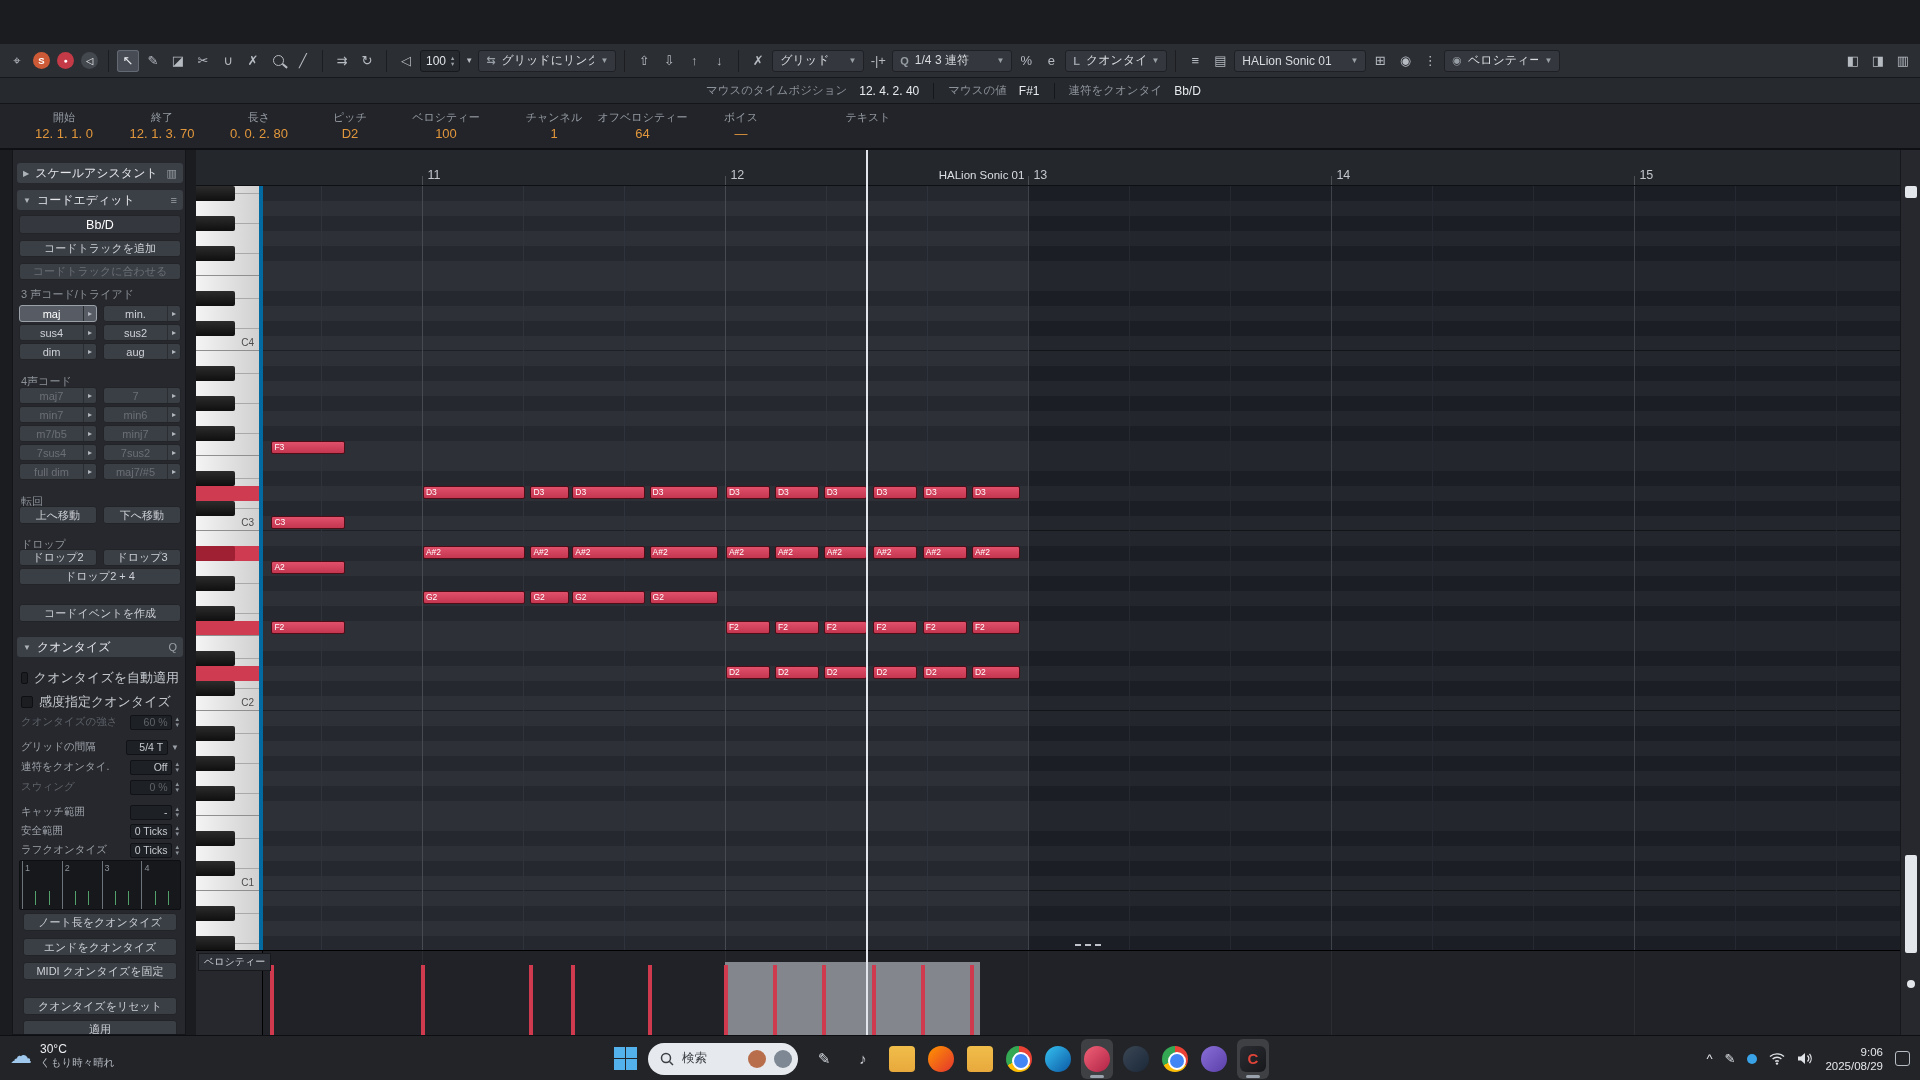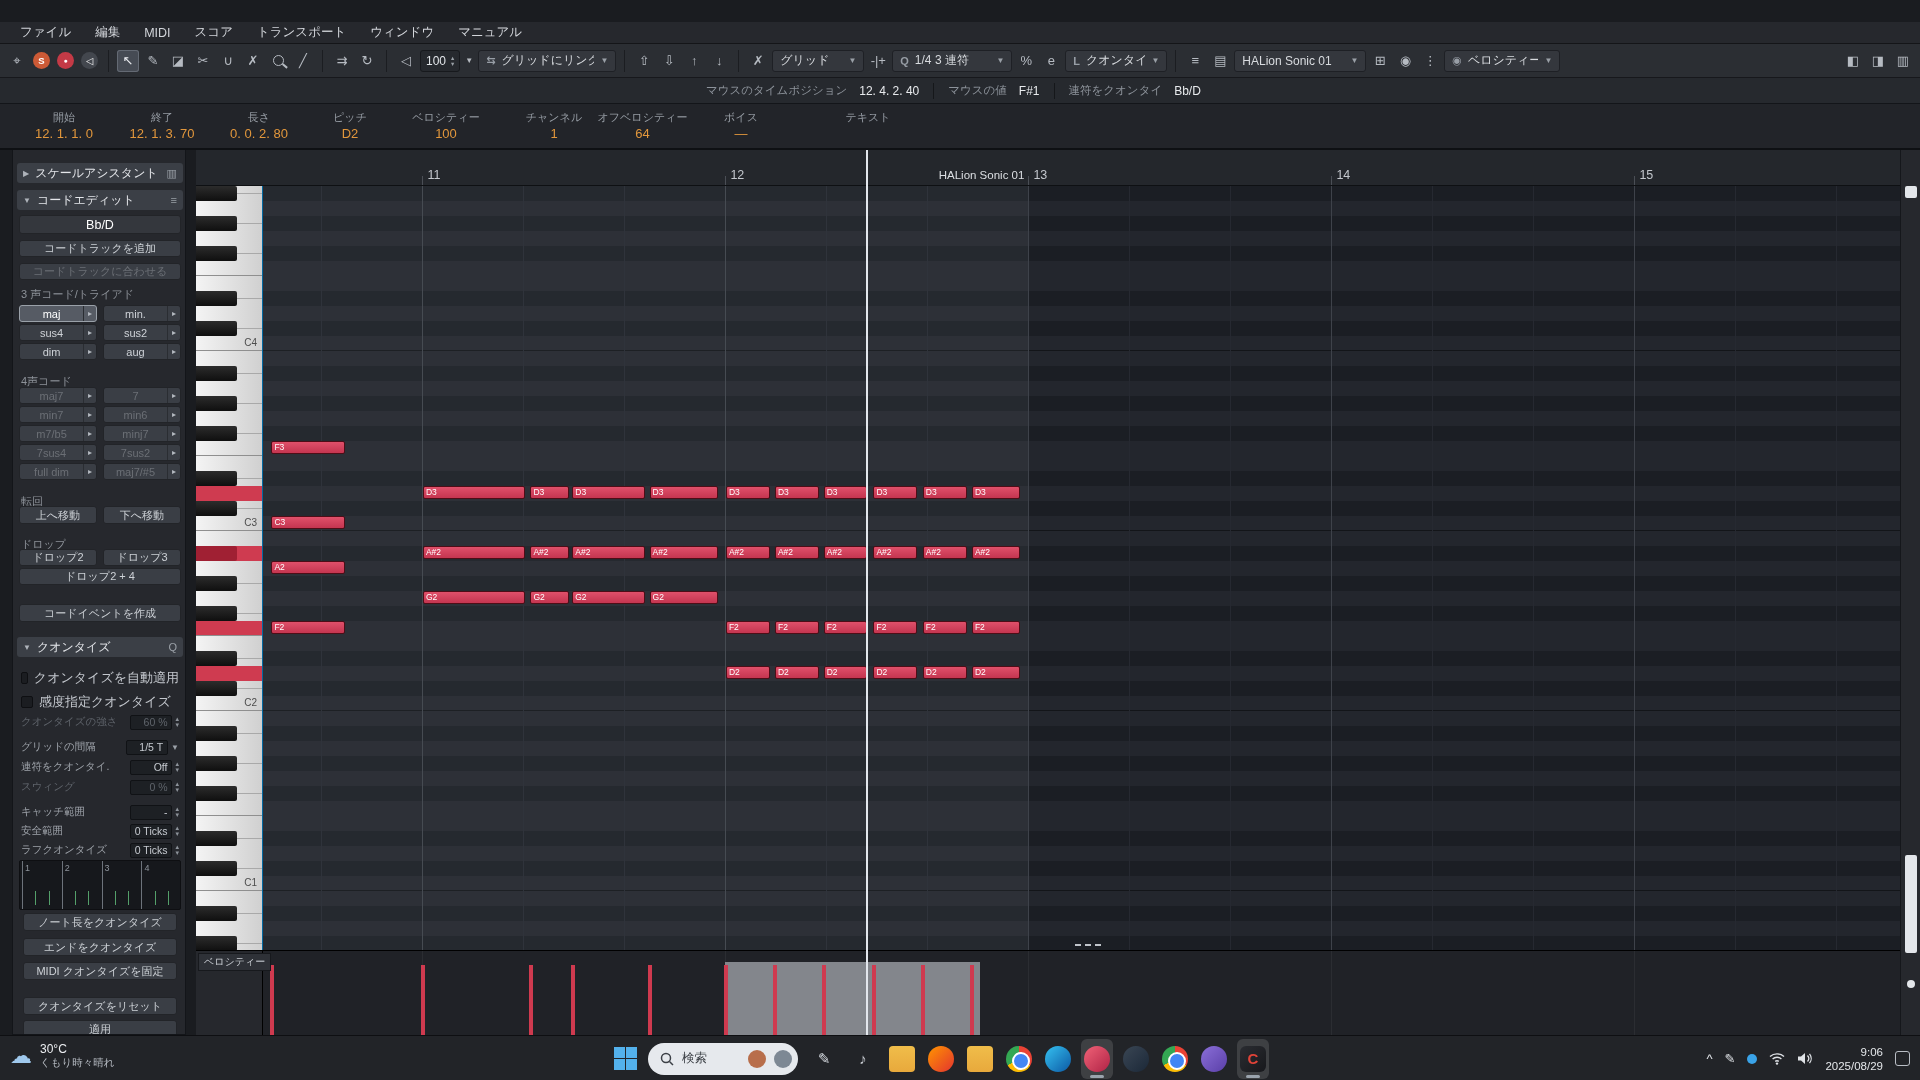--- a/index.html
+++ b/index.html
@@ -69,21 +69,21 @@
 #qviz{position:absolute;background:#16181c;border:1px solid #0e0f12;border-radius:2px;overflow:hidden;}
 .qvnum{position:absolute;top:2px;font-size:9px;color:#8d939b;}
 .qvbeat{position:absolute;top:0;bottom:0;width:1px;background:#6d737b;}
 .qvtick{position:absolute;bottom:4px;height:14px;width:1px;background:#54a06a;}
 
 #corner{position:absolute;left:196px;top:150px;width:67px;height:36px;background:#24272c;border-bottom:1px solid #0e1013;}
 #ruler{position:absolute;left:263px;top:150px;width:1637px;height:36px;background:#24272c;border-bottom:1px solid #0e1013;overflow:hidden;}
 .rnum{position:absolute;bottom:3px;font-size:12.5px;color:#c3c7cd;}
 .rtick{position:absolute;bottom:0;width:1px;height:9px;background:#4a4e55;}
 #part-name{position:absolute;bottom:4px;width:150px;font-size:11.5px;color:#dcdfe3;text-align:right;}
-#keys{position:absolute;left:196px;top:186px;width:67px;height:764px;background:#dcdcdc;overflow:hidden;border-right:1px solid #0369a1;}
+#keys{position:absolute;left:196px;top:186px;width:67px;height:764px;background:#dcdcdc;overflow:hidden;border-right:4px solid #0369a1;}
 .keyrow{position:absolute;left:0;width:100%;}
 .keyrow.white{background:linear-gradient(to right,#f4f4f4,#d0d0d0);}
 .keyrow.black{background:linear-gradient(to right,#f4f4f4,#d0d0d0);}
 .keyrow .bk{position:absolute;left:0;top:0;width:62%;height:100%;background:linear-gradient(#2c2c2c,#0f0f0f);border-radius:0 2px 2px 0;}
 .keyrow .wsplit{position:absolute;left:62%;right:0;top:50%;height:1px;background:#a9a9a9;}
 .keyrow.wline{border-bottom:1px solid #8f8f8f;}
 .keylabel{position:absolute;right:5px;top:1px;font-size:10px;color:#4c4c4c;}
 .keyrow.lit{background:#cf3b50 !important;}
 .keyrow.lit .bk{background:#a02033;}
 #grid{position:absolute;left:263px;top:186px;width:1637px;height:764px;background:#1b1e23;overflow:hidden;}
@@ -132,29 +132,20 @@
 .trayicon{color:#dfe2e6;font-size:13px;}
 #tb-clock{text-align:right;font-size:11.5px;color:#e4e7ea;line-height:14px;}
 #tb-notif{width:15px;height:15px;border:1px solid #b9bec5;border-radius:3px;}
 </style>
 </head>
 <body>
 
 <div id="page">
 
 
-  <div id="menubar">
-      <div class="menu-item">ファイル</div>
-      <div class="menu-item">編集</div>
-      <div class="menu-item">MIDI</div>
-      <div class="menu-item">スコア</div>
-      <div class="menu-item">トランスポート</div>
-      <div class="menu-item">ウィンドウ</div>
-      <div class="menu-item">マニュアル</div>
-    </div>
   <div id="toolbar">
       <div class="tbtn">⌖</div>
       <div class="round" style="background: rgb(204, 90, 54);">S</div>
       <div class="round" style="background: rgb(196, 58, 70); font-size: 7px;">●</div>
       <div class="round" style="background: rgb(67, 71, 78);">◁</div>
       <div class="tsep"></div>
       <div class="tbtn active">↖</div>
       <div class="tbtn">✎</div>
       <div class="tbtn">◪</div>
       <div class="tbtn">✂</div>
@@ -390,21 +381,21 @@
           <div class="qval">60 %</div>
           <div class="qarr">
             <span>▴</span>
             <span>▾</span>
           </div>
         </div>
       </div>
       <div class="qrow" style="position: absolute; top: 589px; left: 8px; width: 158px; height: 16px;">
         <span class="qlabel">グリッドの間隔</span>
         <div class="qctl">
-          <div class="qval">1/5 T</div>
+          <div class="qval">5/4 T</div>
           <span class="qdd">▼</span>
         </div>
       </div>
       <div class="qrow" style="position: absolute; top: 609px; left: 8px; width: 158px; height: 16px;">
         <span class="qlabel">連符をクオンタイ.</span>
         <div class="qctl">
           <div class="qval">Off</div>
           <div class="qarr">
             <span>▴</span>
             <span>▾</span>

